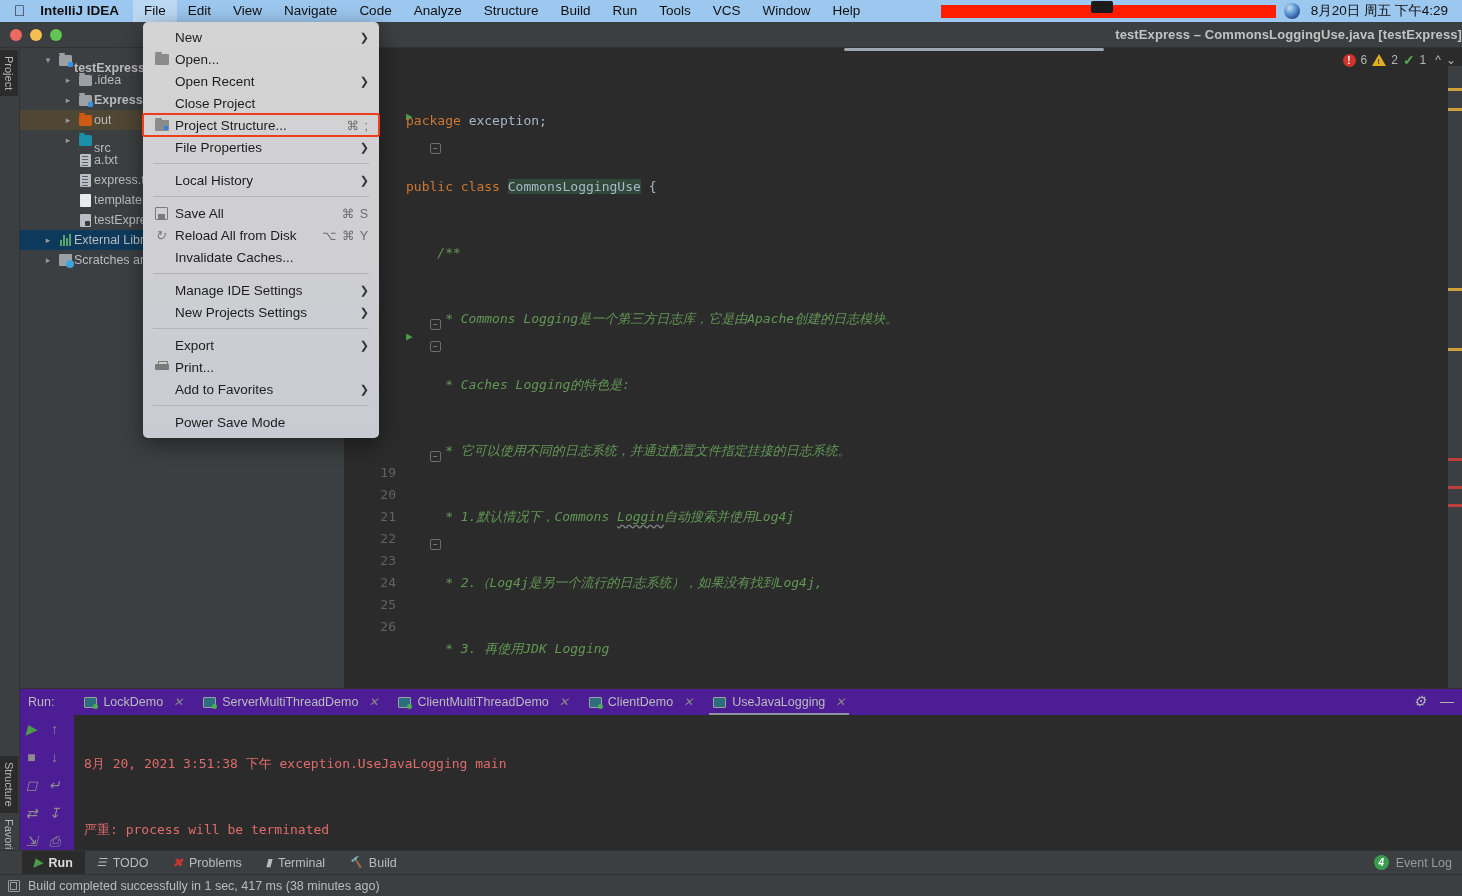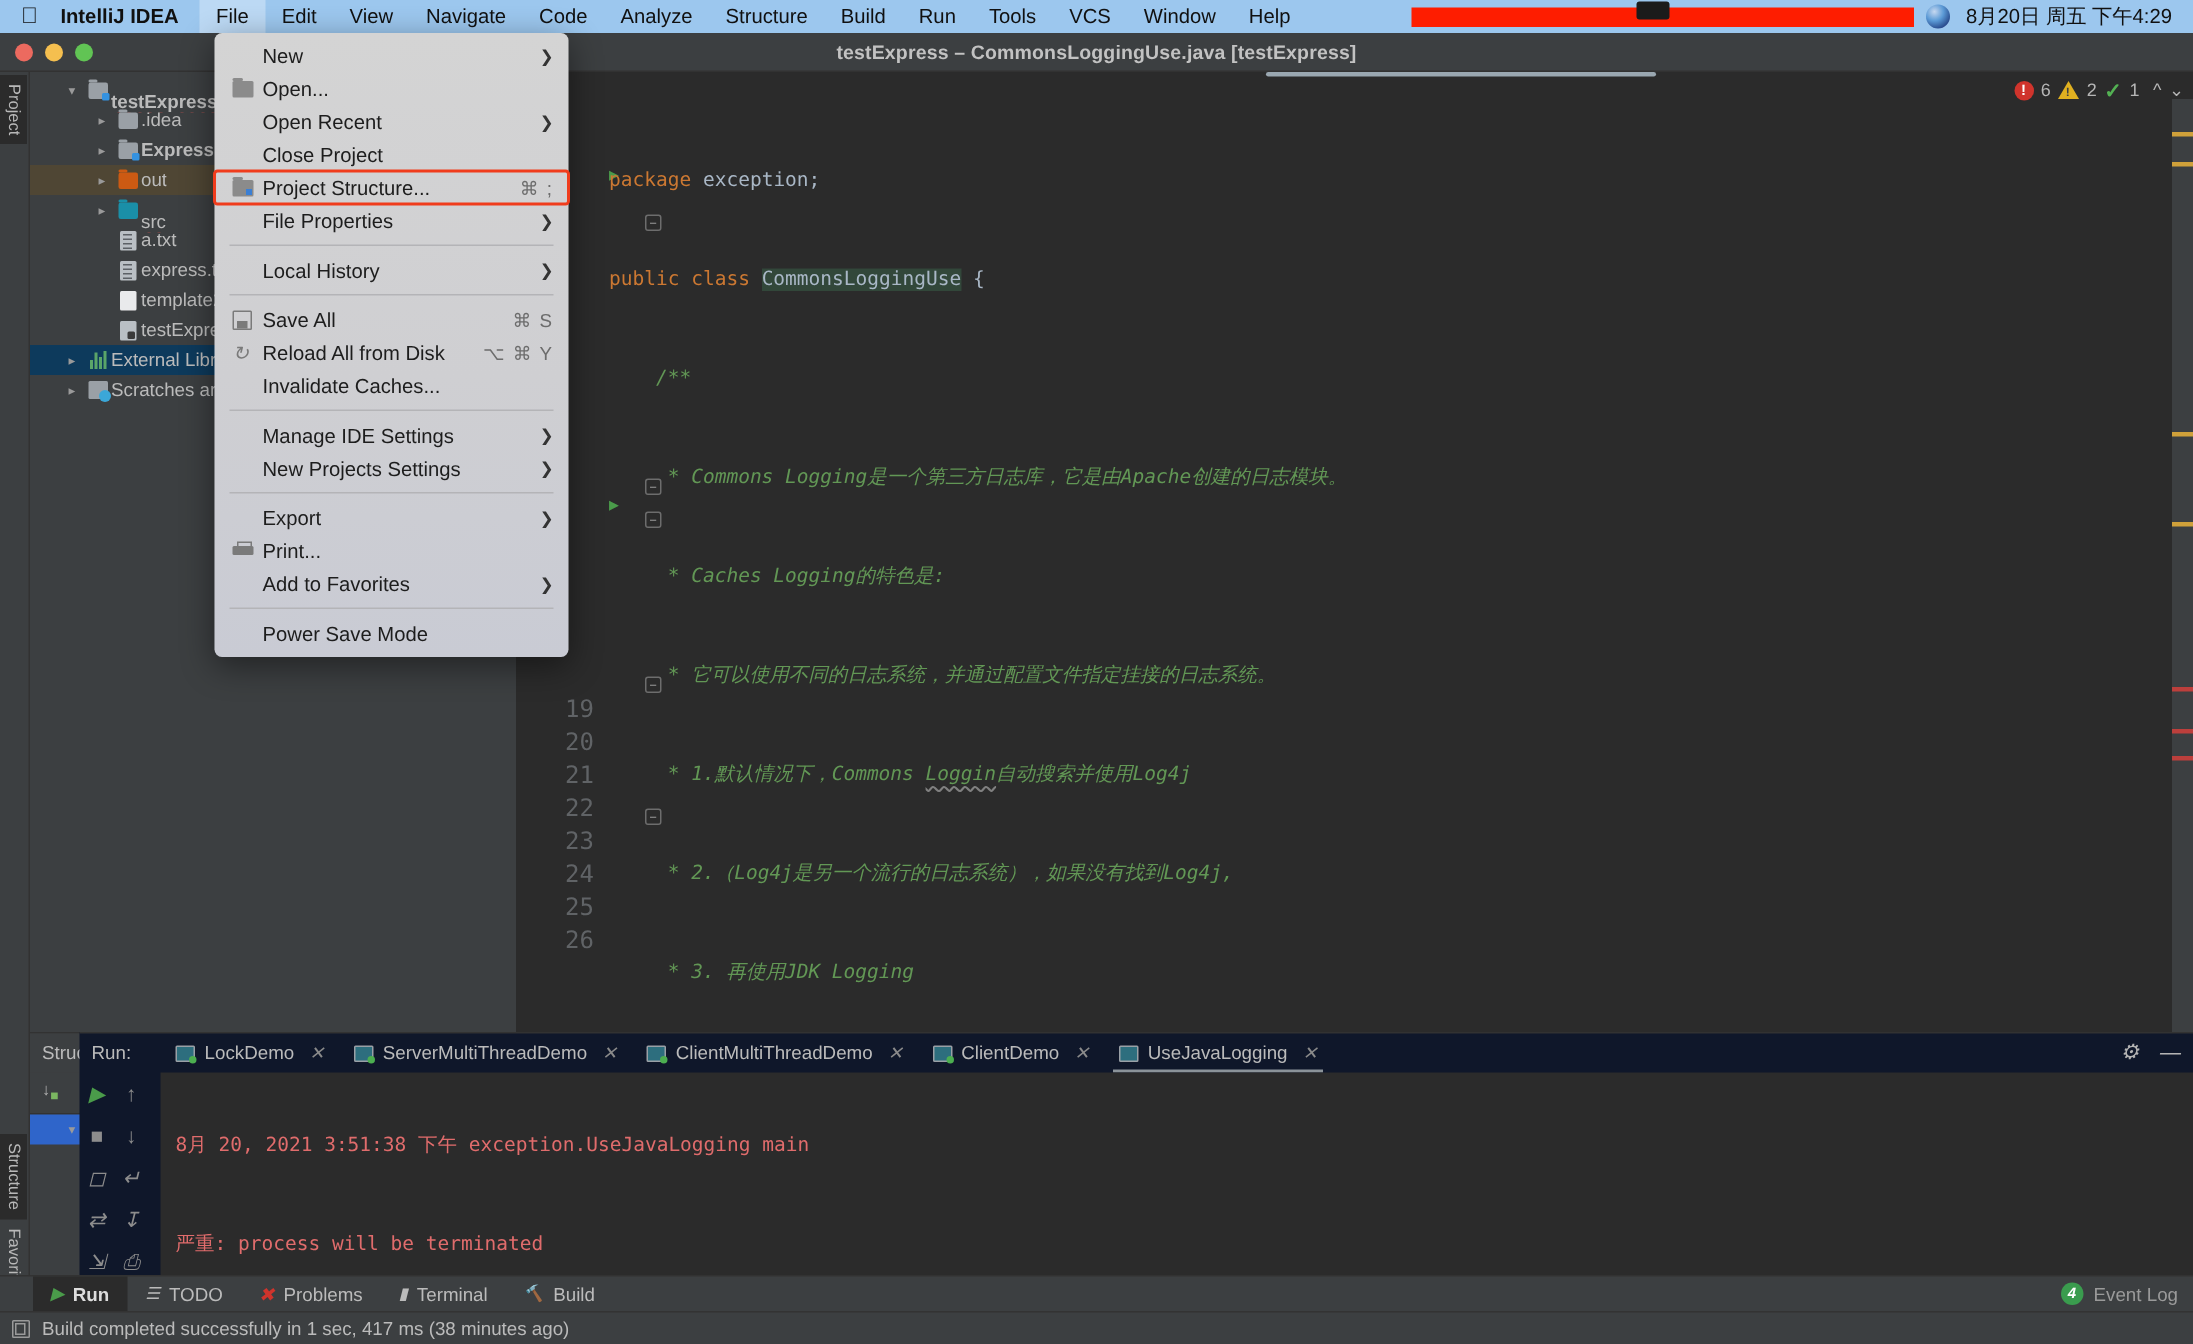--- a/index.html
+++ b/index.html
@@ -38,21 +38,21 @@
     width:16px;height:16px;border-radius:50%;
     background:radial-gradient(circle at 35% 30%, #c6d8f0 0%, #5b9ad6 40%, #2a4d8f 75%, #6f3f96 100%);
     margin:0 11px 0 4px;
   }
   .macbar .clock { padding-right:14px; font-size:13.5px; white-space:nowrap;}
 
   
   .win { position:absolute; left:0; top:22px; width:1462px; height:874px; background:#3c3f41; }
   .titlebar {
     height:26px; background:#3c3f41; position:relative;
-    display:flex; align-items:center; justify-content:center;
+    display:flex; align-items:center; justify-content:flex-end;
     border-bottom:1px solid #323232;
   }
   .traffic { position:absolute; left:10px; top:7px; display:flex; gap:8px;}
   .traffic i { width:12px;height:12px;border-radius:50%; display:block;}
   .traffic .r{background:#ec6a5f;} .traffic .y{background:#f5bf4f;} .traffic .g{background:#61c454;}
   .title { font-size:13px; color:#c2c2c2; font-weight:bold; letter-spacing:.1px;}
 
   
   .body { position:absolute; left:0; top:26px; right:0; bottom:0; }
 
@@ -110,37 +110,37 @@
   
   .editor{ position:absolute; left:344px; top:0; right:0; bottom:208px; background:#2b2b2b;}
   .tabindicator{position:absolute;left:500px;top:0;width:260px;height:3px;background:#9aa7b0;border-radius:2px;}
   .inspection{position:absolute;right:6px;top:4px;display:flex;align-items:center;gap:5px;font-size:12px;color:#b6b6b6;}
   .err-dot{width:13px;height:13px;border-radius:50%;background:#d0342c;color:#fff;font-size:10px;font-weight:bold;display:flex;align-items:center;justify-content:center;}
   .warn-tri{width:0;height:0;border-left:7px solid transparent;border-right:7px solid transparent;border-bottom:12px solid #e0b020;position:relative;}
   .warn-tri::after{content:"!";position:absolute;left:-2px;top:3px;font-size:8px;color:#3c3f41;font-weight:bold;}
   .chk{color:#53b153;font-size:14px;font-weight:bold;}
   .code{position:absolute;left:0;top:18px;right:14px;bottom:0;font-family:"DejaVu Sans Mono", monospace;font-size:13px;line-height:22px;}
   .gutter{position:absolute;left:0;top:0;width:62px;bottom:0;color:#606366;text-align:right;}
-  .gutter .gl{height:22px;padding-right:10px;font-size:16px;}
+  .gutter .gl{height:22px;padding-right:10px;font-size:13px;}
   .marks{position:absolute;left:30px;top:0;width:32px;bottom:0;}
   .runmark{position:absolute;left:32px;color:#4a9b4a;font-size:11px;}
   .foldmark{position:absolute;left:56px;width:11px;height:11px;border:1px solid #6d6d6d;border-radius:2px;color:#9a9a9a;font-size:8px;text-align:center;line-height:9px;background:#2b2b2b;}
   .codearea{position:absolute;left:62px;top:0;right:0;bottom:0;white-space:pre;}
   .cl{height:22px;}
   .kw{color:#cc7832;} .cmt{color:#629755;font-style:italic;}
   .cls{color:#a9b7c6;}
   .plain{color:#a9b7c6;} .grey{color:#808080;}
   .hl-green{background:#32473a;}
   .err-red{color:#bc3f3c;}
   .wavy-grey{text-decoration:underline wavy #808080;text-underline-offset:3px;}
   .scrollmarks{position:absolute;right:0;top:18px;width:14px;bottom:0;background:#3c3f41;}
   .sm{position:absolute;right:0;width:14px;height:3px;}
 
   
-  .runpanel{position:absolute;left:20px;right:0;bottom:0;height:208px;background:#0f172a;border-top:1px solid #323232;margin-left:33px;}
+  .runpanel{position:absolute;left:20px;right:0;bottom:0;height:208px;background:#4c1d95;border-top:1px solid #323232;}
   .runtabs{height:26px;display:flex;align-items:center;gap:0;padding-left:8px;font-size:12.5px;color:#bbb;position:relative;}
   .runtabs .lbl0{margin-right:20px;}
   .rtab{display:flex;align-items:center;gap:6px;padding:0 10px;height:26px;position:relative;white-space:nowrap;}
   .rtab .x{color:#8a8a8a;font-size:12px;margin-left:4px;}
   .rtab.active::after{content:"";position:absolute;left:6px;right:6px;bottom:0;height:2.5px;background:#8b9399;}
   .rtabic{width:13px;height:11px;border:1.5px solid #9aa0a6;border-radius:1px;position:relative;background:#2d6e7e;}
   .rtabic.g::after{content:"";position:absolute;right:-2px;bottom:-2px;width:5px;height:5px;border-radius:50%;background:#4caf50;}
   .runright{position:absolute;right:8px;top:4px;display:flex;gap:14px;color:#b4b4b4;font-size:14px;}
   .runside{position:absolute;left:0;top:26px;width:46px;bottom:26px;display:flex;}
   .runsidecol{width:23px;display:flex;flex-direction:column;align-items:center;padding-top:6px;gap:12px;}

